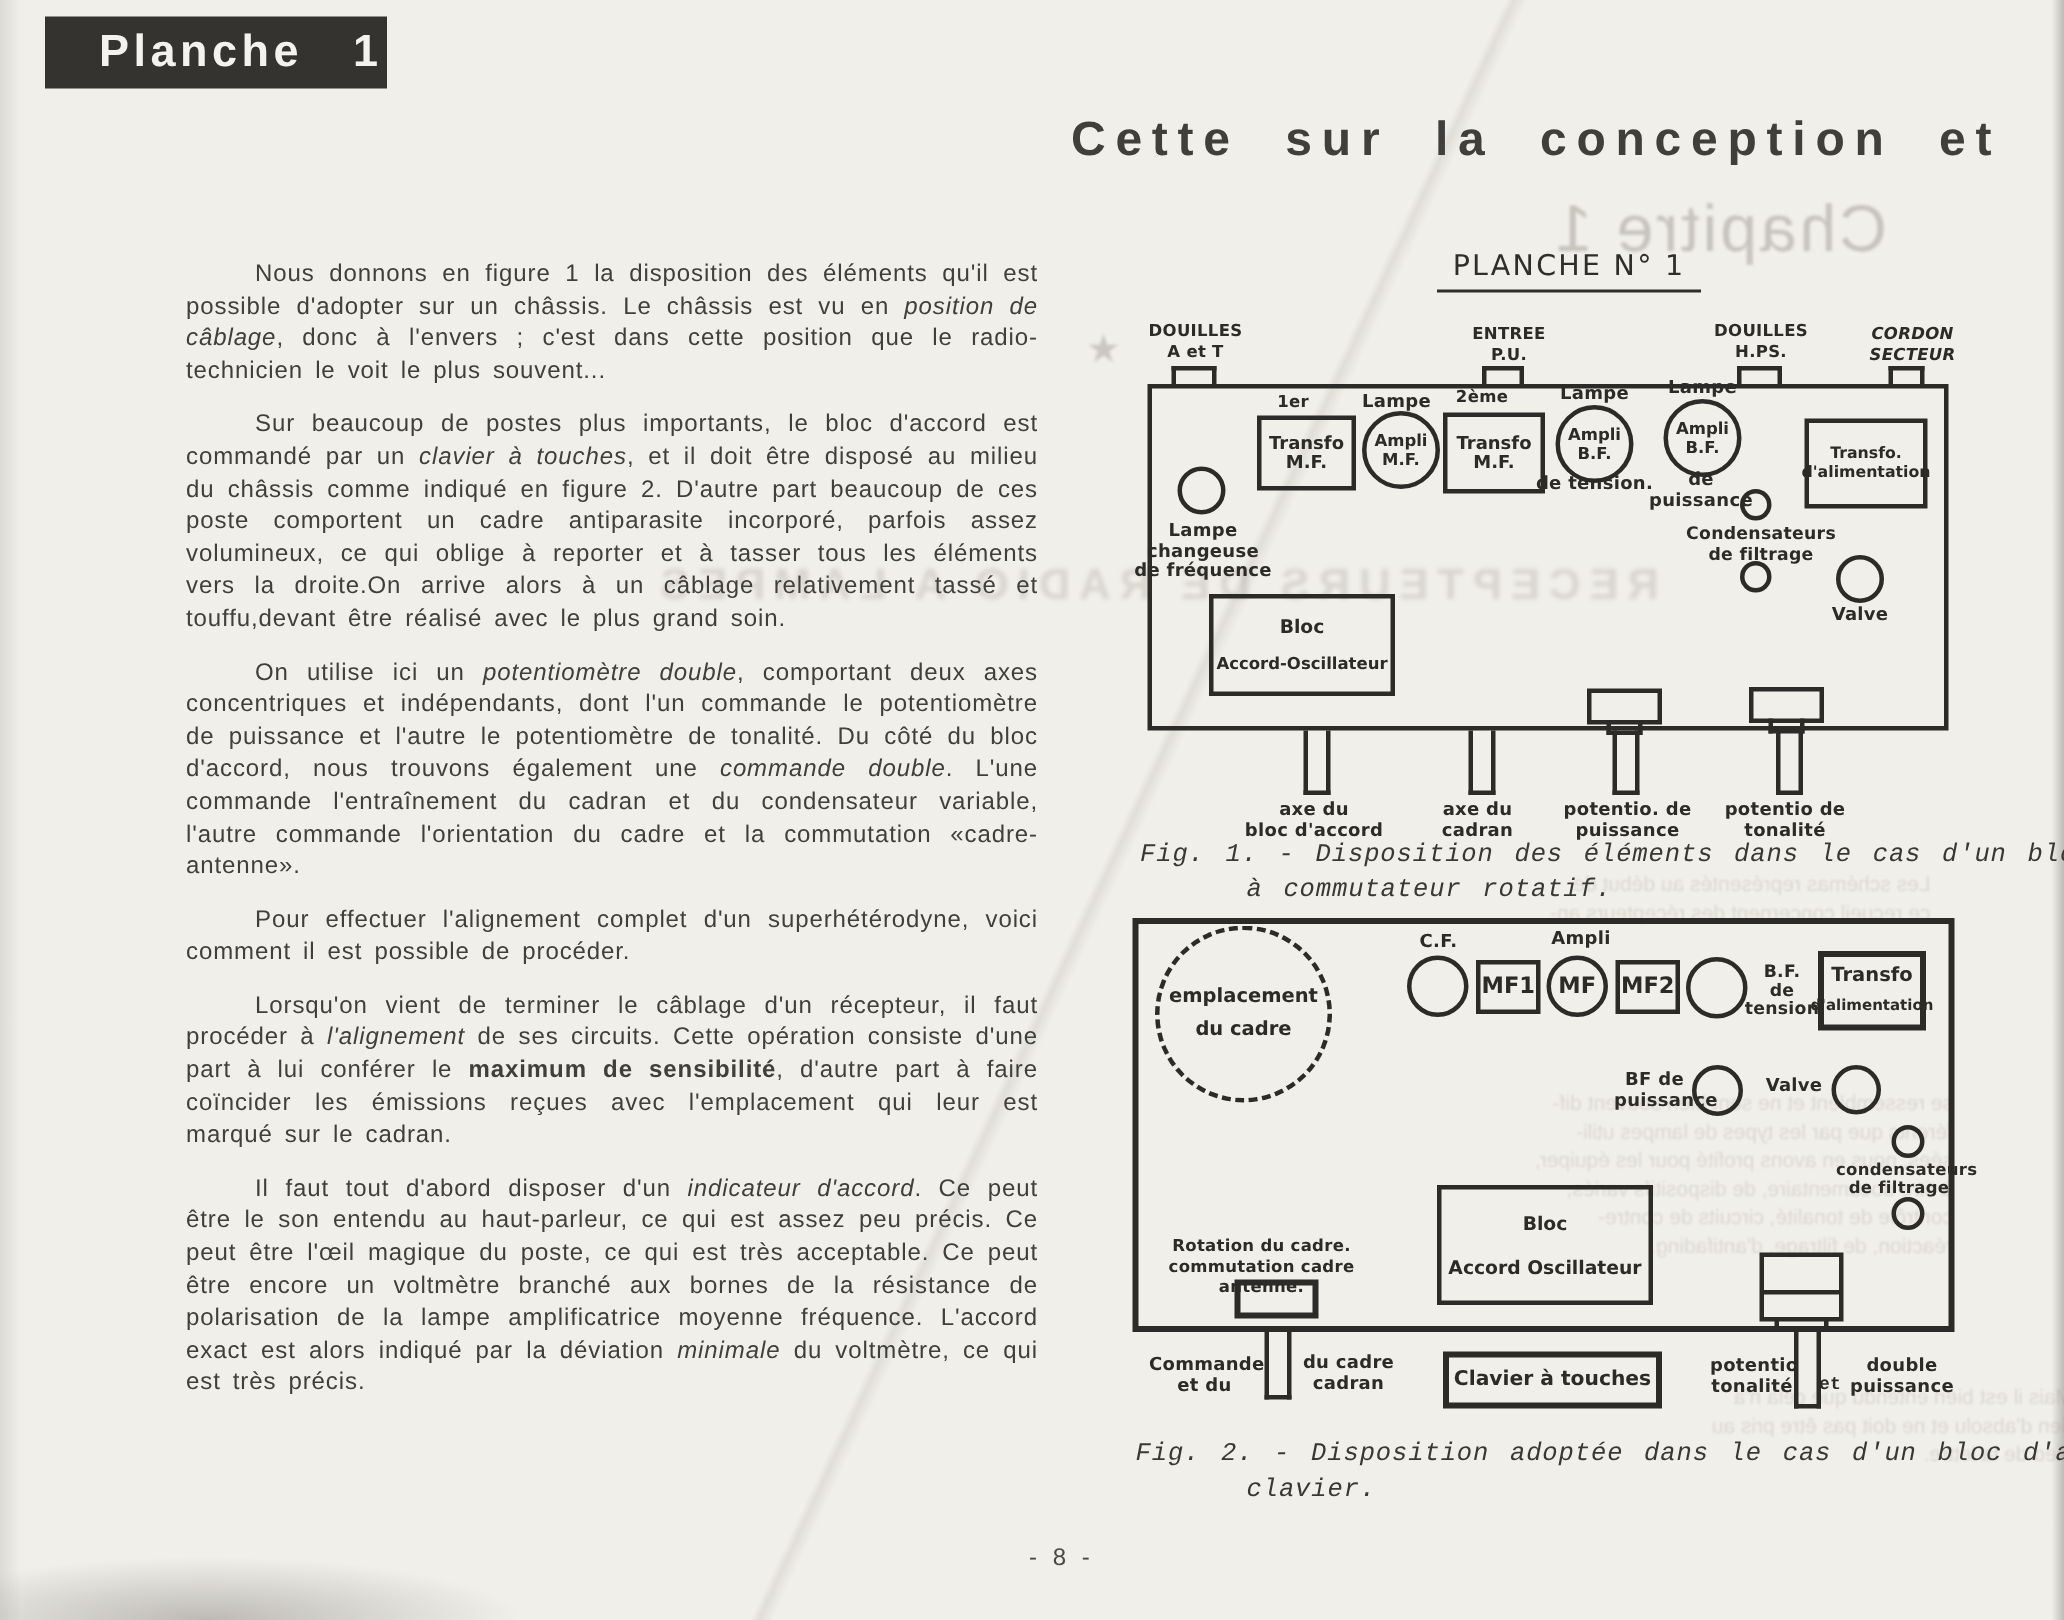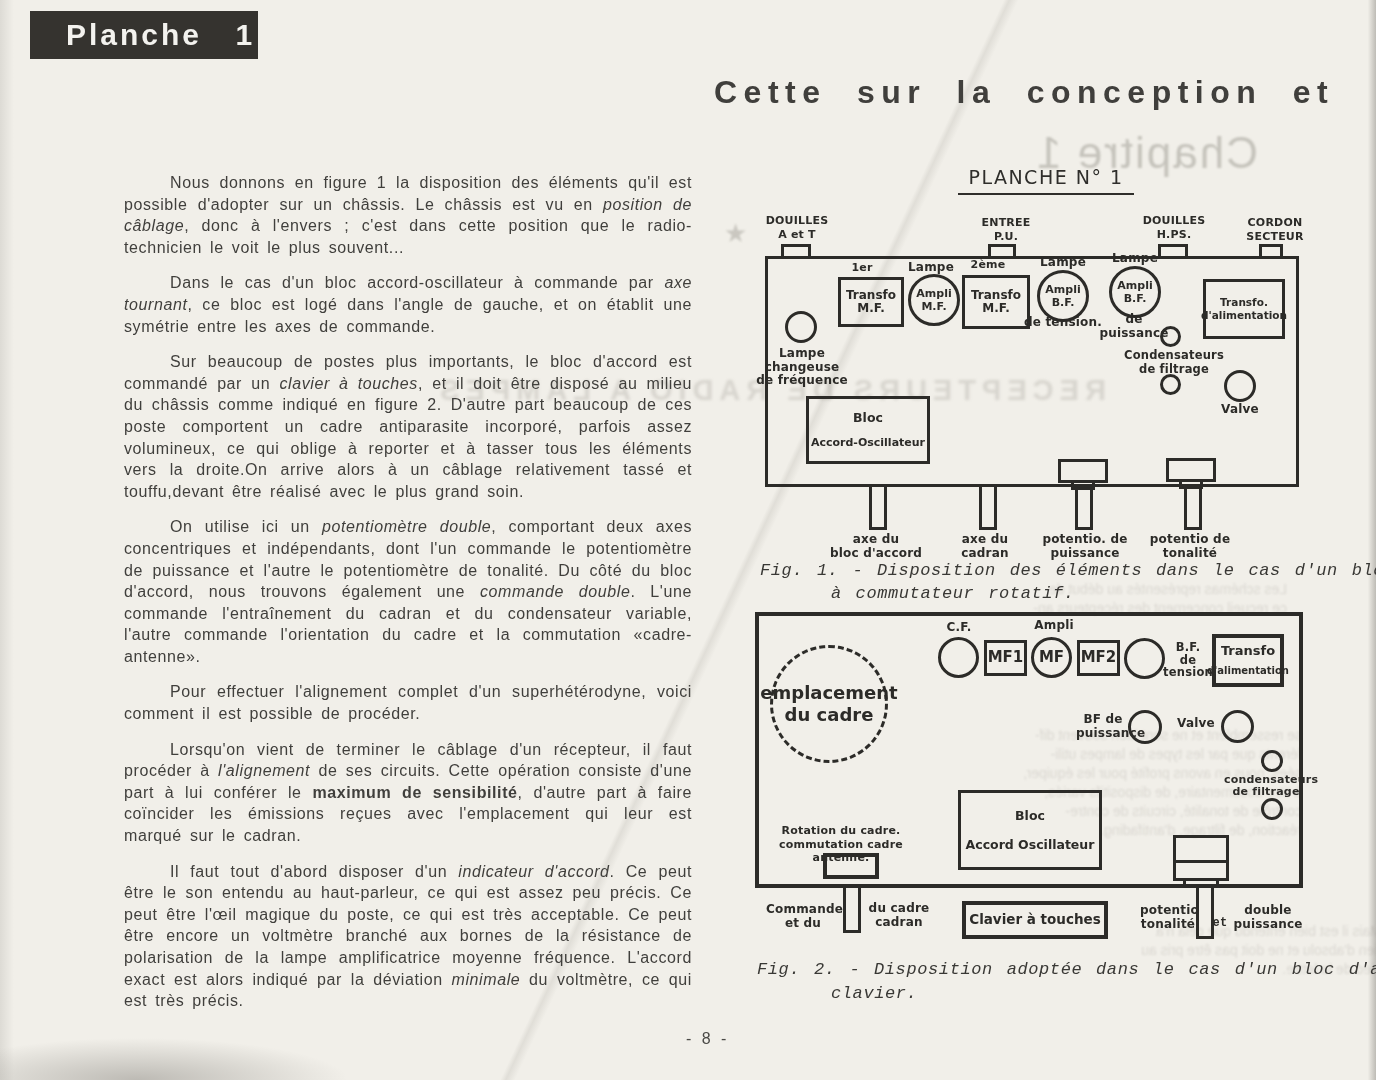--- a/index.html
+++ b/index.html
@@ -79,38 +79,37 @@
 rien d'absolu et ne doit pas être pris au
 pied de la lettre.</div>
 
   <div class="banner">
     <span>Planche 1</span>
   </div>
   <h1 class="title">Cette sur la conception et</h1>
 
   <div class="article">
       <p><span>Nous donnons en figure 1 la disposition des éléments qu'il est possible d'adopter sur un châssis. Le châssis est vu en </span><span class="it">position de câblage</span><span>, donc à l'envers ; c'est dans cette position que le radio-technicien le voit le plus souvent...</span></p>
-      <p><span>Dans le cas d'un bloc accord-oscillateur à commande par </span><span class="it">axe tournant</span><span>, ce bloc est logé dans l'angle de gauche, et on établit une symétrie entre les axes de commande.</span></p>
       <p><span>Sur beaucoup de postes plus importants, le bloc d'accord est commandé par un </span><span class="it">clavier à touches</span><span>, et il doit être disposé au milieu du châssis comme indiqué en figure 2. D'autre part beaucoup de ces poste comportent un cadre antiparasite incorporé, parfois assez volumineux, ce qui oblige à reporter et à tasser tous les éléments vers la droite.On arrive alors à un câblage relativement tassé et touffu,devant être réalisé avec le plus grand soin.</span></p>
       <p><span>On utilise ici un </span><span class="it">potentiomètre double</span><span>, comportant deux axes concentriques et indépendants, dont l'un commande le potentiomètre de puissance et l'autre le potentiomètre de tonalité. Du côté du bloc d'accord, nous trouvons également une </span><span class="it">commande double</span><span>. L'une commande l'entraînement du cadran et du condensateur variable, l'autre commande l'orientation du cadre et la commutation «cadre-antenne».</span></p>
       <p><span>Pour effectuer l'alignement complet d'un superhétérodyne, voici comment il est possible de procéder.</span></p>
       <p><span>Lorsqu'on vient de terminer le câblage d'un récepteur, il faut procéder à </span><span class="it">l'alignement</span><span> de ses circuits. Cette opération consiste d'une part à lui conférer le </span><span class="bd">maximum de sensibilité</span><span>, d'autre part à faire coïncider les émissions reçues avec l'emplacement qui leur est marqué sur le cadran.</span></p>
       <p><span>Il faut tout d'abord disposer d'un </span><span class="it">indicateur d'accord</span><span>. Ce peut être le son entendu au haut-parleur, ce qui est assez peu précis. Ce peut être l'œil magique du poste, ce qui est très acceptable. Ce peut être encore un voltmètre branché aux bornes de la résistance de polarisation de la lampe amplificatrice moyenne fréquence. L'accord exact est alors indiqué par la déviation </span><span class="it">minimale</span><span> du voltmètre, ce qui est très précis.</span></p>
     </div>
 
   <div>
     <div class="fig-heading">PLANCHE N° 1</div>
 
     <div class="lbl" style="left:764px;top:214px;width:66px;font-size:11px;">DOUILLES
 A et T</div>
     <div class="lbl" style="left:977px;top:216px;width:58px;font-size:11px;">ENTREE
 P.U.</div>
     <div class="lbl" style="left:1140px;top:214px;width:68px;font-size:11px;">DOUILLES
 H.PS.</div>
-    <div class="lbl" style="left:1238px;top:216px;width:74px;font-size:11px;">CORDON
+    <div class="lbl" style="left:1238px;top:216px;width:74px;font-size:11px;font-style:italic;">CORDON
 SECTEUR</div>
 
     <div class="chassis" style="left:765px;top:256px;width:534px;height:231px;"></div>
     <div class="tab" style="left:781px;top:244px;width:24px;"></div>
     <div class="tab" style="left:988px;top:244px;width:22px;"></div>
     <div class="tab" style="left:1158px;top:244px;width:24px;"></div>
     <div class="tab" style="left:1259px;top:244px;width:18px;"></div>
 
     <div class="lbl" style="left:845px;top:261px;width:34px;font-size:11px;">1er</div>
     <div class="box" style="left:838px;top:277px;width:66px;height:50px;">Transfo
@@ -171,21 +170,21 @@
     <div class="lbl" style="left:1144px;top:533px;width:92px;">potentio de
 tonalité</div>
 
     <div class="cap" style="left:760px;top:561px;">Fig. 1. - Disposition des éléments dans le cas d'un bloc d'accord</div>
     <div class="cap" style="left:831px;top:584px;">à commutateur rotatif.</div>
   </div>
 
   <div>
     <div class="chassis chassis2" style="left:755px;top:612px;width:548px;height:276px;"></div>
 
-    <div class="box circ" style="left:770px;top:645px;width:118px;height:118px;border-style:dashed;font-size:18px;line-height:22px;">emplacement
+    <div class="box circ" style="left:770px;top:617px;width:118px;height:118px;border-style:dashed;font-size:13px;line-height:22px;">emplacement
 du cadre</div>
 
     <div class="lbl" style="left:938px;top:621px;width:42px;">C.F.</div>
     <div class="box circ" style="left:938px;top:637px;width:41px;height:41px;"></div>
     <div class="box" style="left:984px;top:640px;width:43px;height:36px;font-size:15px;">MF1</div>
     <div class="lbl" style="left:1028px;top:619px;width:52px;">Ampli</div>
     <div class="box circ" style="left:1031px;top:637px;width:41px;height:41px;font-size:15px;">MF</div>
     <div class="box" style="left:1077px;top:640px;width:43px;height:36px;font-size:15px;">MF2</div>
     <div class="box circ" style="left:1124px;top:638px;width:41px;height:41px;"></div>
     <div class="lbl" style="left:1163px;top:641px;width:50px;font-size:11.5px;line-height:12.5px;">B.F.

